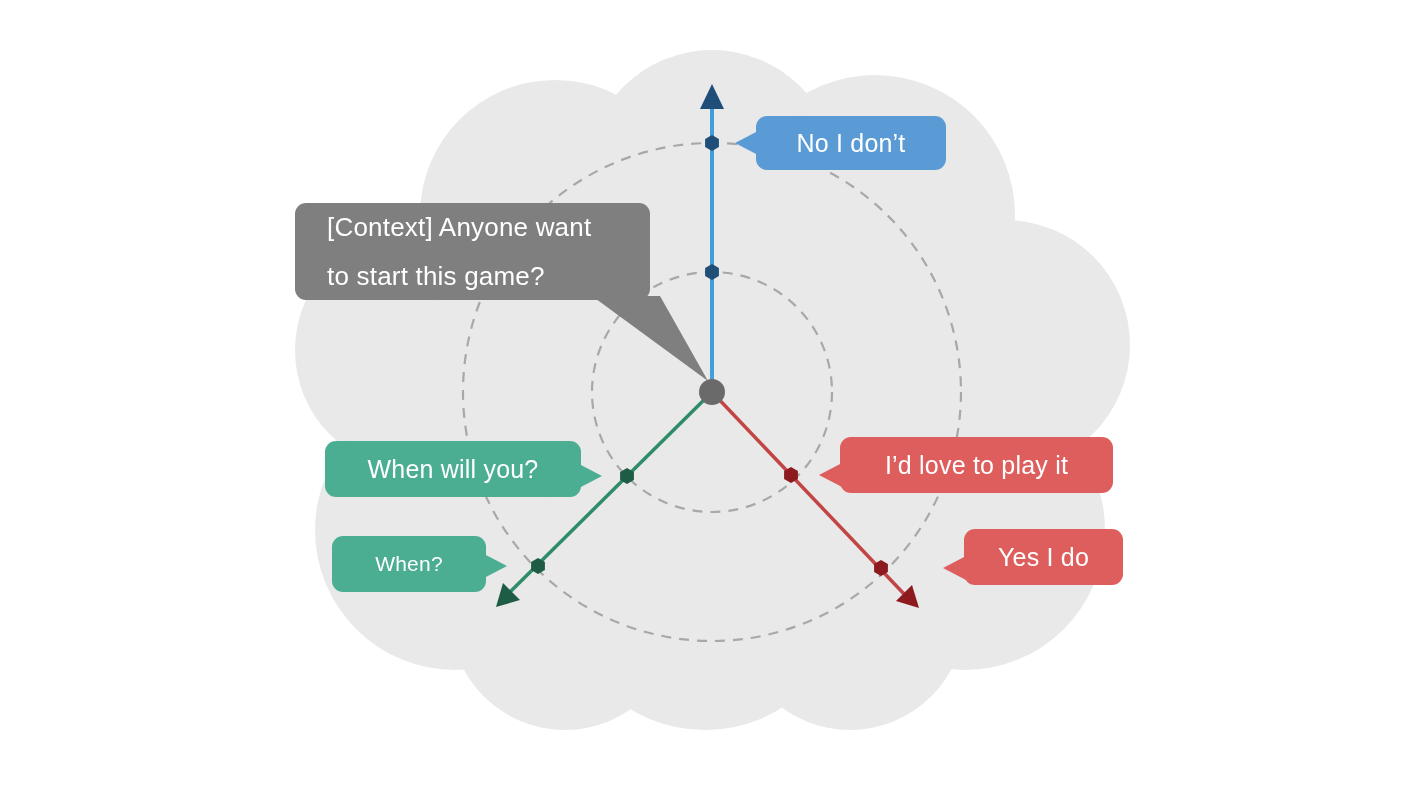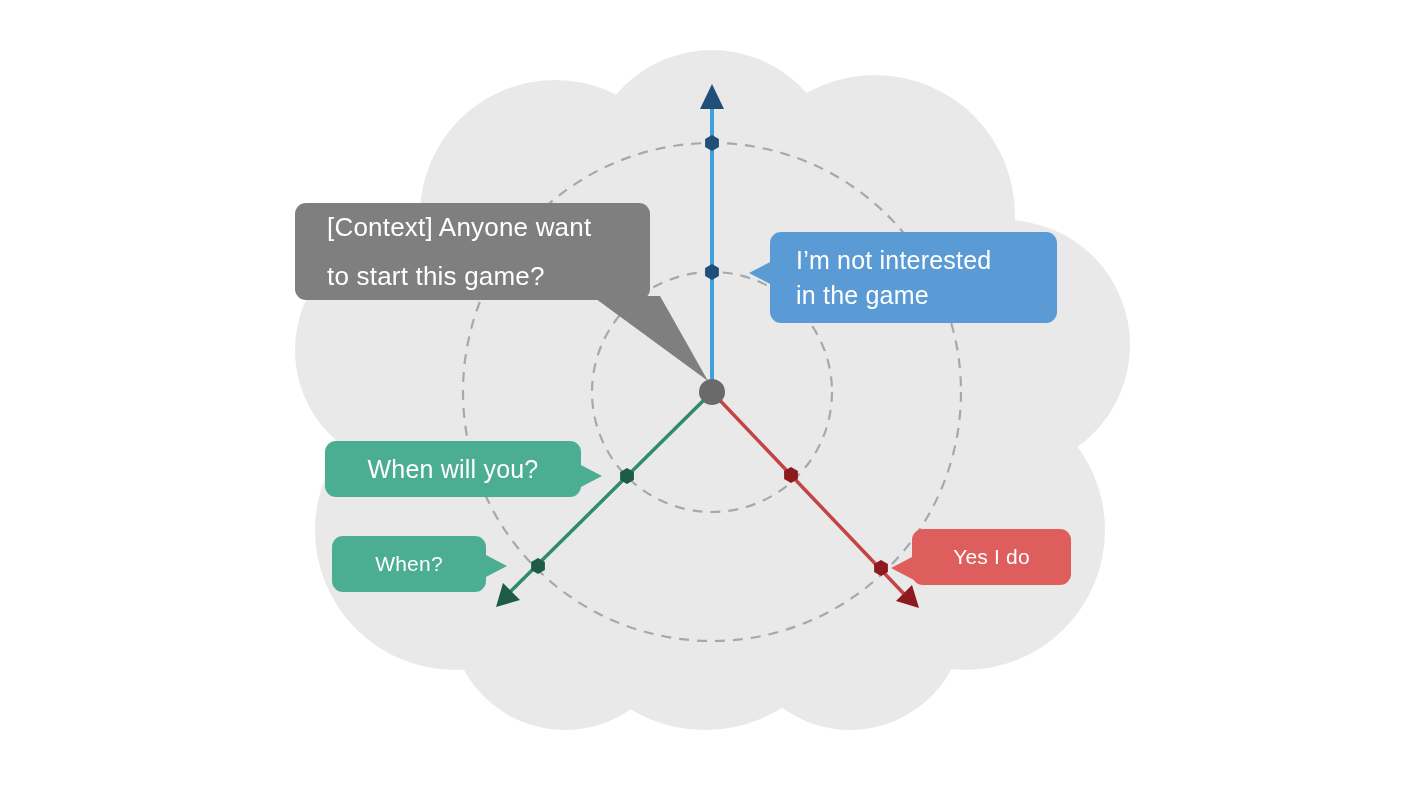--- a/index.html
+++ b/index.html
@@ -39,21 +39,21 @@
   .b-not  { left: 770px; top: 232px; width: 287px; height: 91px; background: #5B9BD5; font-size: 25px;
             padding-left: 26px; padding-right: 42px; line-height: 35px; }
   
   .b-ctx  { left: 295px; top: 203px; width: 355px; height: 97px; background: #7F7F7F; font-size: 26px;
             padding-left: 32px; padding-right: 46px; line-height: 49px; }
   
   .b-wwy  { left: 325px; top: 441px; width: 256px; height: 56px; background: #4BAD92; font-size: 25px; align-items: center; }
   .b-when { left: 332px; top: 536px; width: 154px; height: 56px; background: #4BAD92; font-size: 21px; }
   
   .b-love { left: 840px; top: 437px; width: 273px; height: 56px; background: #DD5E5C; font-size: 25px; }
-  .b-yes  { left: 912px; top: 529px; width: 159px; height: 56px; background: #DD5E5C; font-size: 21px; }
+  .b-yes  { left: 964px; top: 529px; width: 159px; height: 56px; background: #DD5E5C; font-size: 25px; }
 
   
   .b-no .tail   { left: -21px; top: 15px; border-top: 12px solid transparent; border-bottom: 12px solid transparent; border-right: 23px solid #5B9BD5; }
   .b-not .tail  { left: -21px; top: 29px; border-top: 12px solid transparent; border-bottom: 12px solid transparent; border-right: 23px solid #5B9BD5; }
   .b-wwy .tail  { right: -21px; top: 23px; border-top: 12px solid transparent; border-bottom: 12px solid transparent; border-left: 23px solid #4BAD92; }
   .b-when .tail { right: -21px; top: 18px; border-top: 12px solid transparent; border-bottom: 12px solid transparent; border-left: 23px solid #4BAD92; }
   .b-love .tail { left: -21px; top: 26px; border-top: 12px solid transparent; border-bottom: 12px solid transparent; border-right: 23px solid #DD5E5C; }
   .b-yes .tail  { left: -21px; top: 27px; border-top: 12px solid transparent; border-bottom: 12px solid transparent; border-right: 23px solid #DD5E5C; }
 </style>
 </head>
@@ -104,32 +104,36 @@
 
     <polygon points="592,296 660,296 708,381" fill="#7F7F7F"></polygon>
 
     <circle cx="712" cy="392" r="13" fill="#6A6A6A"></circle>
   </svg>
 
   <div class="bubble left-align b-ctx">
     <span>[Context] Anyone want to start this game?</span>
   </div>
 
-  <div class="bubble left-align b-not">
+  <div class="bubble b-no">
     <span class="tail"></span>
-    <span>I’m not interested in the game</span>
+    <span>No I don’t</span>
   </div>
 
   <div class="bubble b-wwy">
     <span class="tail"></span>
     <span>When will you?</span>
   </div>
   <div class="bubble b-when">
     <span class="tail"></span>
     <span>When?</span>
   </div>
 
+  <div class="bubble b-love">
+    <span class="tail"></span>
+    <span>I’d love to play it</span>
+  </div>
   <div class="bubble b-yes">
     <span class="tail"></span>
     <span>Yes I do</span>
   </div>
 
 </div>
 
 </body></html>

